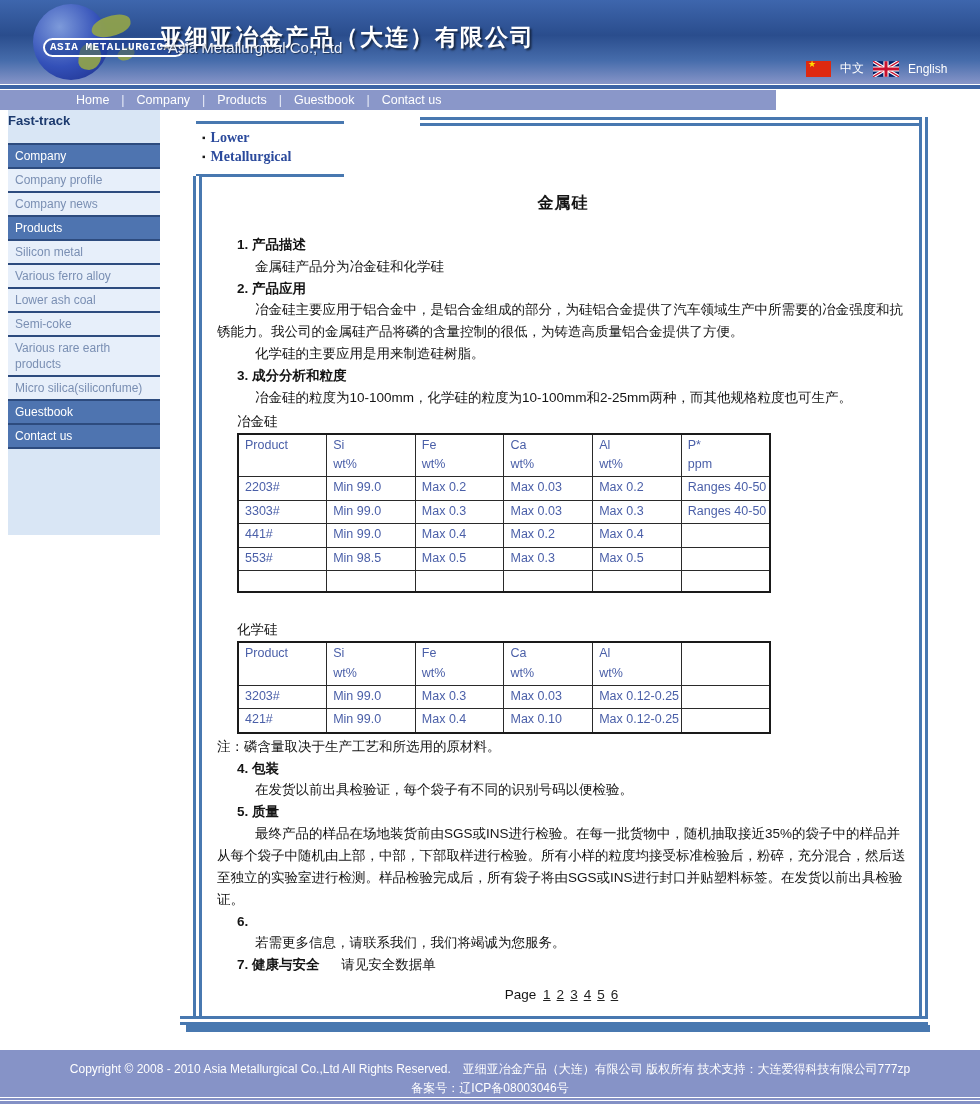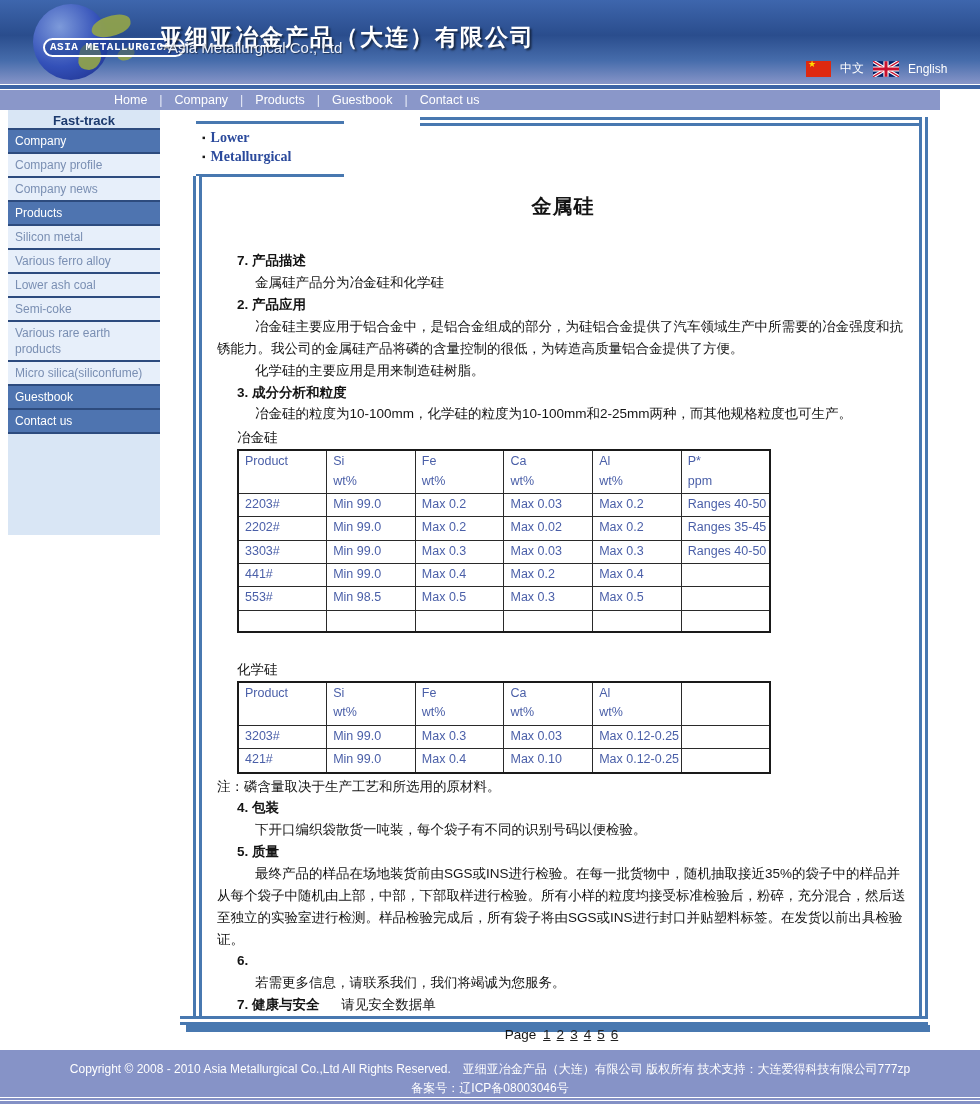--- a/index.html
+++ b/index.html
@@ -25,28 +25,28 @@
   .title-en { position: absolute; left: 168px; top: 39px; color: #eef2fb; font-size: 15px;
     text-shadow: 1px 1px 1px rgba(0,0,0,.45); }
   .lang-bar { position: absolute; left: 806px; top: 60px; display: flex; align-items: center; gap: 9px;
     color: #fff; font-size: 12px; }
   .flag-cn { position: relative; width: 25px; height: 16px; background: #de2910; display: inline-block; }
   .flag-cn .star { position: absolute; left: 2px; top: -2px; color: #ffde00; font-size: 9px; }
   .flag-uk { display: inline-block; width: 26px; height: 16px; }
   .lang-label { color: #fff; cursor: pointer; }
 
   
-  .nav { position: absolute; left: 0; top: 90px; width: 940px; height: 20px; background: #8a97c9;
-    color: #fff; font-size: 12.5px; line-height: 20px; padding-left: 114px; white-space: nowrap; }
+  .nav { position: absolute; left: 0; top: 90px; width: 776px; height: 20px; background: #8a97c9;
+    color: #fff; font-size: 12.5px; line-height: 20px; padding-left: 76px; white-space: nowrap; }
   .nav a { color: #fff; text-decoration: none; cursor: pointer; }
   .nav .sep { margin: 0 12px; color: #e8ecf8; }
 
   
   .sidebar { position: absolute; left: 8px; top: 110px; width: 152px; height: 425px; background: #d9e6f5; }
-  .sb-title { height: 18px; line-height: 22px; text-align: center; color: #1c3a6e; font-weight: bold; font-size: 13px; }
+  .sb-title { height: 33px; line-height: 22px; color: #1c3a6e; font-weight: bold; font-size: 13px; }
   .sb-item { border-top: 2px solid #2d4b7e; padding: 3px 7px; font-size: 12px; line-height: 16px; cursor: pointer; }
   .sb-item.normal { background: #e7effa; color: #7a8fb3; }
   .sb-item.active { background: #4e74b0; color: #fff; }
   .sb-item.last { border-bottom: 2px solid #2d4b7e; }
   .sb-item.nowrap { white-space: nowrap; overflow: hidden; }
 
   
   .crumb { position: absolute; left: 196px; top: 121px; width: 148px; background: #fff;
     border-top: 3px solid #4878b0; border-bottom: 3px solid #4878b0; padding: 5px 6px 7px;
     font-family: "Liberation Serif", "DejaVu Serif", serif; font-weight: bold; font-size: 14px; color: #2b4a9c; }
@@ -60,21 +60,21 @@
     border-left: 3px solid #4878b0; border-right: 3px solid #4878b0; background: #fff; }
   .line-left { position: absolute; left: 193px; top: 176px; width: 9px; height: 847px;
     border-left: 3px solid #4878b0; border-right: 3px solid #4878b0; background: #fff; }
   .line-bottom { position: absolute; left: 180px; top: 1016px; width: 748px; height: 9px;
     border-top: 3px solid #4878b0; border-bottom: 3px solid #4878b0; background: #fff; }
   .bar-bottom { position: absolute; left: 186px; top: 1025px; width: 744px; height: 7px; background: #4878b0; }
 
   
   .content { position: absolute; left: 217px; top: 180px; width: 692px; color: #141414;
     font-size: 13.5px; line-height: 1.62; }
-  .c-title { text-align: center; font-weight: bold; font-size: 20px; margin: 10px 0 28px; letter-spacing: 1px; }
+  .c-title { text-align: center; font-weight: bold; font-size: 16px; margin: 10px 0 18px; letter-spacing: 1px; }
   .c-h { font-weight: bold; margin-left: 20px; }
   .c-p { text-indent: 38px; }
   .tbl-label { margin-left: 20px; margin-top: 2px; }
   .spacer { height: 24px; }
   table.spec { border-collapse: collapse; table-layout: fixed; width: 534px; margin-left: 20px;
     border: 2px solid #1a1a1a; background: #fff; }
   table.spec td { border: 1px solid #2a2a2a; padding: 1px 6px 2px; font-size: 12.5px; color: #4a5fa8;
     height: 22px; vertical-align: top; line-height: 1.55; overflow: hidden; white-space: nowrap; }
   table.spec .tu { min-height: 19px; }
   .note { margin-top: 2px; }
@@ -148,21 +148,21 @@
 
   <div class="line-top"></div>
   <div class="line-right"></div>
   <div class="line-left"></div>
   <div class="line-bottom"></div>
   <div class="bar-bottom"></div>
 
   <div class="content">
     <div class="c-title">金属硅</div>
 
-    <div class="c-h">7. 产品描述</div>
+    <div class="c-h">1. 产品描述</div>
     <div class="c-p">金属硅产品分为冶金硅和化学硅</div>
 
     <div class="c-h">2. 产品应用</div>
     <div class="c-p">冶金硅主要应用于铝合金中，是铝合金组成的部分，为硅铝合金提供了汽车领域生产中所需要的冶金强度和抗锈能力。我公司的金属硅产品将磷的含量控制的很低，为铸造高质量铝合金提供了方便。</div>
     <div class="c-p">化学硅的主要应用是用来制造硅树脂。</div>
 
     <div class="c-h">3. 成分分析和粒度</div>
     <div class="c-p">冶金硅的粒度为10-100mm，化学硅的粒度为10-100mm和2-25mm两种，而其他规格粒度也可生产。</div>
 
     <div class="tbl-label">冶金硅</div>
@@ -194,28 +194,20 @@
               <div class="tu">ppm</div>
             </td>
       </tr>
       <tr>
         <td>2203#</td>
         <td>Min 99.0</td>
         <td>Max 0.2</td>
         <td>Max 0.03</td>
         <td>Max 0.2</td>
         <td>Ranges 40-50</td>
-      </tr>
-      <tr>
-        <td>2202#</td>
-        <td>Min 99.0</td>
-        <td>Max 0.2</td>
-        <td>Max 0.02</td>
-        <td>Max 0.2</td>
-        <td>Ranges 35-45</td>
       </tr>
       <tr>
         <td>3303#</td>
         <td>Min 99.0</td>
         <td>Max 0.3</td>
         <td>Max 0.03</td>
         <td>Max 0.3</td>
         <td>Ranges 40-50</td>
       </tr>
       <tr>
@@ -290,21 +282,21 @@
         <td>Max 0.10</td>
         <td>Max 0.12-0.25</td>
         <td></td>
       </tr>
     </tbody>
       </table>
 
     <div class="note">注：磷含量取决于生产工艺和所选用的原材料。</div>
 
     <div class="c-h">4. 包装</div>
-    <div class="c-p">下开口编织袋散货一吨装，每个袋子有不同的识别号码以便检验。</div>
+    <div class="c-p">在发货以前出具检验证，每个袋子有不同的识别号码以便检验。</div>
 
     <div class="c-h">5. 质量</div>
     <div class="c-p">最终产品的样品在场地装货前由SGS或INS进行检验。在每一批货物中，随机抽取接近35%的袋子中的样品并从每个袋子中随机由上部，中部，下部取样进行检验。所有小样的粒度均接受标准检验后，粉碎，充分混合，然后送至独立的实验室进行检测。样品检验完成后，所有袋子将由SGS或INS进行封口并贴塑料标签。在发货以前出具检验证。</div>
 
     <div class="c-h">6.</div>
     <div class="c-p">若需更多信息，请联系我们，我们将竭诚为您服务。</div>
 
     <div class="s7line">
       <span class="h">7. 健康与安全</span>
       <span class="sfx">请见安全数据单</span>

